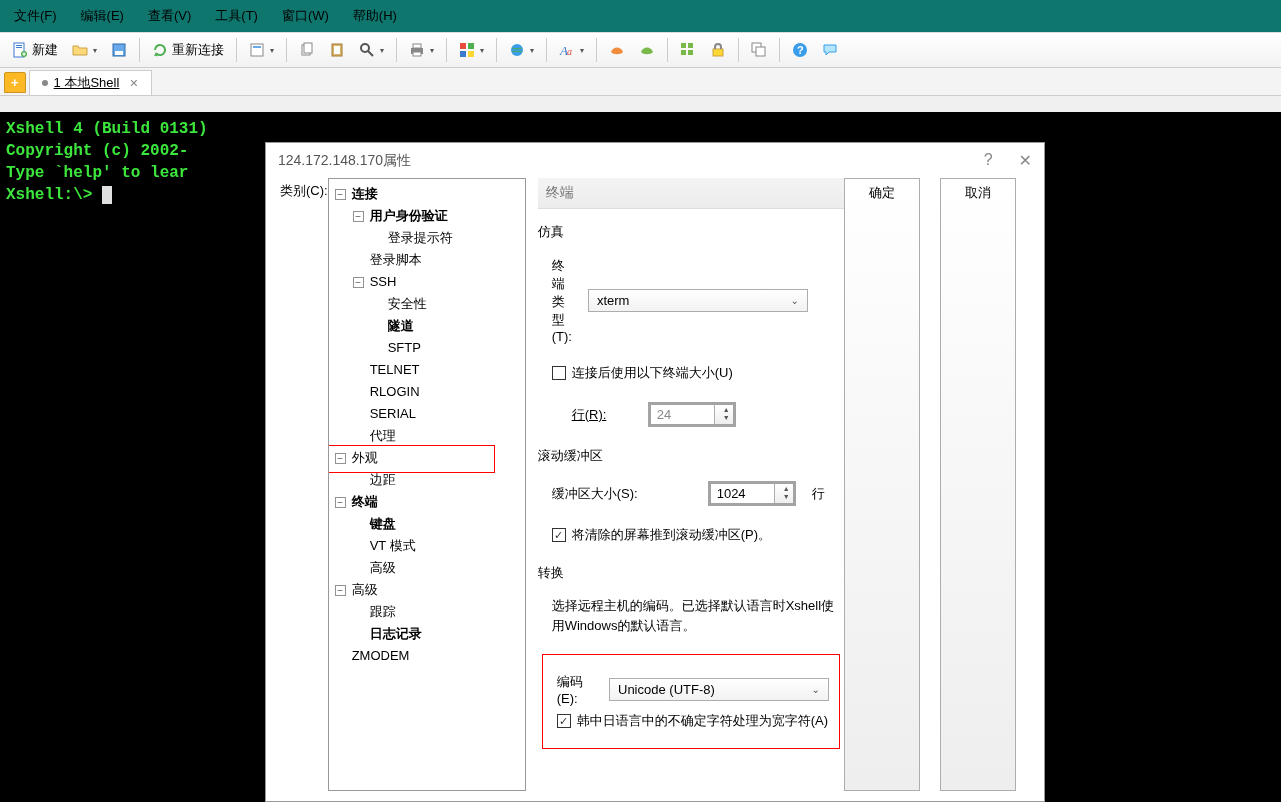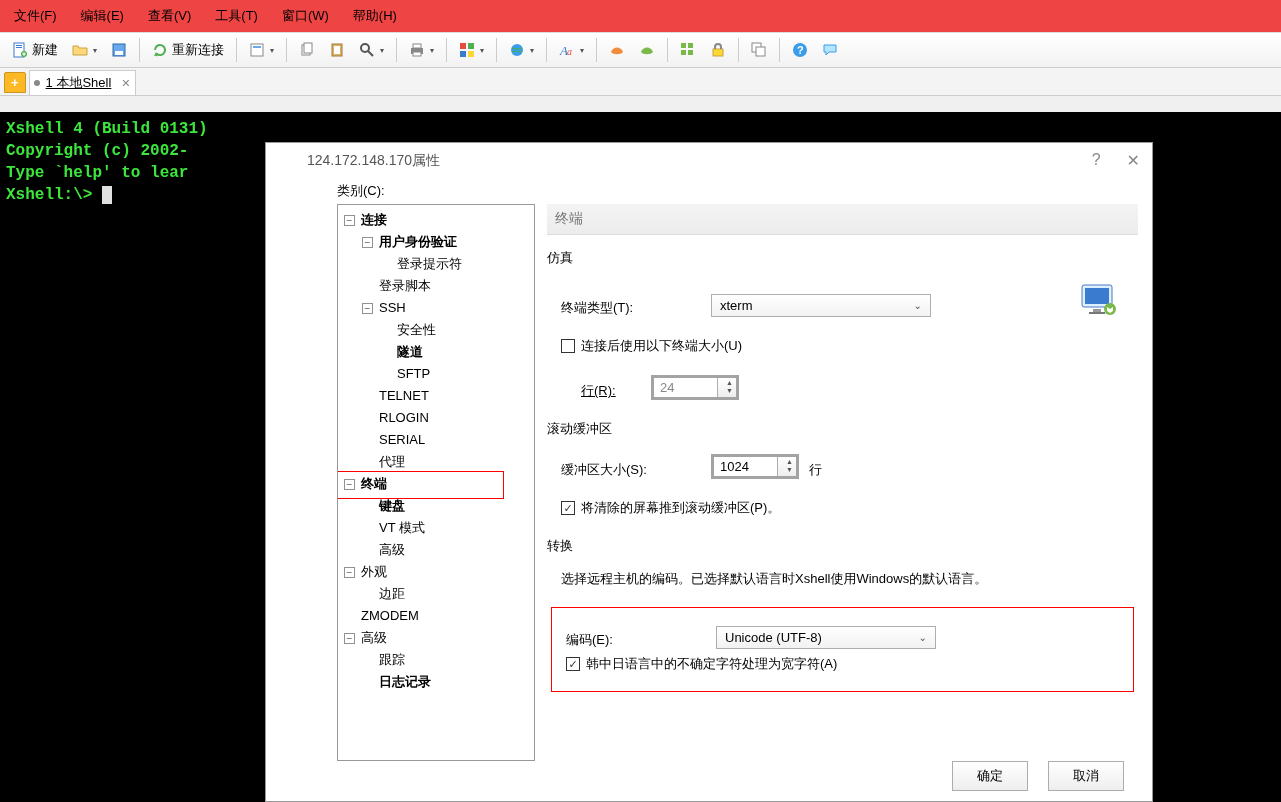--- a/index.html
+++ b/index.html
@@ -1,65 +1,65 @@
 <!DOCTYPE html>
 <html><head>
 <meta charset="utf-8">
 <style>
 * { box-sizing: border-box; margin: 0; padding: 0; }
 body { font-family: "Microsoft YaHei", "SimSun", Arial, sans-serif; font-size: 13px; background: #f0f0f0; width: 1281px; height: 802px; overflow: hidden; position: relative; }
 
 
-.menubar { background: #ef4444; border-bottom: 1px solid #ddd; padding: 3px 4px; display: flex; gap: 4px; }
+.menubar { background: #0f766e; border-bottom: 1px solid #ddd; padding: 3px 4px; display: flex; gap: 4px; }
 .menubar-item { padding: 4px 10px; cursor: pointer; font-size: 13px; }
 
 
 .toolbar { background: linear-gradient(#fff,#f2f2f2); border-bottom: 1px solid #ccc; padding: 4px 6px; display: flex; align-items: center; gap: 2px; flex-wrap: wrap; }
 .tool-btn { display: inline-flex; align-items: center; gap: 4px; padding: 3px 5px; border: 1px solid transparent; border-radius: 3px; cursor: pointer; font-size: 13px; text-align: center; }
 .tool-sep { width: 1px; height: 24px; background: #ccc; margin: 0 4px; }
 .tool-icon { width: 16px; height: 16px; display: inline-block; vertical-align: middle; }
 .dropdown-arrow { font-size: 8px; color: #555; margin-left: 1px; }
 
 
 .tabbar { background: #f4f4f4; border-bottom: 1px solid #ccc; padding: 2px 4px 0 4px; display: flex; align-items: center; gap: 3px; }
 .tab-plus { background: #fdb925; border: 1px solid #cc9520; padding: 2px 6px; cursor: pointer; color: #fff; font-weight: bold; border-radius: 2px 2px 0 0; }
-.tab { background: #fff; border: 1px solid #ccc; border-bottom: none; padding: 3px 4px; display: flex; align-items: center; gap: 6px; font-size: 13px; cursor: pointer; }
+.tab { background: #fff; border: 1px solid #ccc; border-bottom: none; padding: 3px 12px; display: flex; align-items: center; gap: 6px; font-size: 13px; cursor: pointer; }
 .tab-dot { width: 6px; height: 6px; border-radius: 50%; background: #888; display: inline-block; }
 .tab-close { color: #888; font-size: 11px; cursor: pointer; margin-left: 4px; }
 
 
 .terminal { background: #000; color: #3ce63c; font-family: "Courier New", monospace; font-size: 16px; padding: 6px; position: absolute; top: 112px; left: 0; right: 0; bottom: 0; font-weight: bold; }
 .terminal .line { line-height: 22px; white-space: pre; }
 .cursor { background: #e0e0e0; display: inline-block; width: 10px; height: 18px; vertical-align: middle; }
 
 
-.dialog { position: absolute; top: 142px; left: 265px; width: 888px; height: 660px; background: #fff; border: 1px solid #999; box-shadow: 0 4px 20px rgba(0,0,0,0.3); display: flex; flex-direction: column; padding-left: 29px; }
+.dialog { position: absolute; top: 142px; left: 265px; width: 780px; height: 660px; background: #fff; border: 1px solid #999; box-shadow: 0 4px 20px rgba(0,0,0,0.3); display: flex; flex-direction: column; }
 .dialog-title { padding: 8px 12px; font-size: 14px; color: #555; display: flex; justify-content: space-between; align-items: center; background: #fff; }
 .dialog-title-right { display: flex; gap: 26px; font-size: 16px; color: #888; }
 .dialog-close, .dialog-help { cursor: pointer; }
-.dialog-body { flex: 1; display: flex; flex-direction: column; padding: 0 14px 10px 14px; overflow: hidden; margin-left: 28px; }
+.dialog-body { flex: 1; display: flex; flex-direction: row; padding: 0 14px 10px 14px; overflow: hidden; }
 .category-label { font-size: 13px; margin: 4px 0 4px 0; }
 .dialog-content { flex: 1; display: flex; gap: 12px; overflow: hidden; }
 
 
 .tree-wrap { width: 198px; border: 1px solid #999; background: #fff; padding: 4px 2px; overflow: auto; position: relative; font-size: 13px; line-height: 22px; }
 .tree ul { list-style: none; padding-left: 18px; }
 .tree > ul { padding-left: 4px; }
 .tree li { position: relative; }
 .tree-toggle { display: inline-block; width: 11px; height: 11px; border: 1px solid #929292; color: #555; font-size: 10px; line-height: 9px; text-align: center; margin-right: 4px; vertical-align: middle; background: #fff; cursor: pointer; }
 .tree-leaf { display: inline-block; width: 15px; }
 .tree-label { cursor: pointer; padding: 0 2px; }
 .tree-label.bold { font-weight: bold; }
 .highlight-box { position: absolute; border: 1px solid #f00; pointer-events: none; }
 
 
 .right-panel { flex: 1; display: flex; flex-direction: column; gap: 8px; overflow: hidden; font-size: 13px; }
 .panel-header { background: linear-gradient(#f4f4f4,#ececec); border-bottom: 1px solid #ddd; padding: 6px 8px; font-size: 14px; color: #777; }
 .section-title { font-size: 13px; margin-top: 6px; margin-bottom: 2px; }
-.field-row { display: flex; align-items: flex-end; gap: 10px; margin: 6px 0 6px 14px; }
+.field-row { display: flex; align-items: center; gap: 16px; margin: 6px 0 6px 14px; }
 .field-label { width: 140px; }
 .select-ctrl { border: 1px solid #adadad; background: linear-gradient(#fff,#f2f2f2); padding: 3px 8px; min-width: 220px; display: flex; justify-content: space-between; align-items: center; cursor: pointer; }
 .select-arrow { font-size: 10px; color: #555; }
 .monitor-icon { width: 38px; height: 34px; margin-left: auto; margin-right: 20px; }
 .checkbox-row { display: flex; align-items: center; gap: 6px; margin: 6px 0 6px 14px; }
 .chk { width: 14px; height: 14px; border: 1px solid #333; display: inline-flex; align-items: center; justify-content: center; font-size: 11px; color: #333; background: #fff; cursor: pointer; }
 .spinner { border: 3px solid #a3a3a3; padding: 2px 22px 2px 6px; width: 88px; background: #fff; position: relative; color: #888; }
 .spinner.enabled { color: #000; }
 .spinner::after { content: ""; position: absolute; right: 0; top: 0; bottom: 0; width: 18px; border-left: 1px solid #adadad; background: linear-gradient(#fff,#eee); }
 .spinner-arrows { position: absolute; right: 3px; top: 1px; font-size: 7px; line-height: 8px; color: #555; display: flex; flex-direction: column; z-index: 1; }
@@ -270,39 +270,39 @@
                     <li><span class="tree-leaf"></span><span class="tree-label bold">隧道</span></li>
                     <li><span class="tree-leaf"></span><span class="tree-label">SFTP</span></li>
                   </ul>
                 </li>
                 <li><span class="tree-leaf"></span><span class="tree-label">TELNET</span></li>
                 <li><span class="tree-leaf"></span><span class="tree-label">RLOGIN</span></li>
                 <li><span class="tree-leaf"></span><span class="tree-label">SERIAL</span></li>
                 <li><span class="tree-leaf"></span><span class="tree-label">代理</span></li>
               </ul>
             </li>
+            <li><span class="tree-toggle">−</span><span class="tree-label">外观</span>
+              <ul>
+                  <li><span class="tree-leaf"></span><span class="tree-label">边距</span></li>
+                </ul>
+            </li>
             <li><span class="tree-toggle">−</span><span class="tree-label bold">终端</span>
               <ul>
                 <li><span class="tree-leaf"></span><span class="tree-label bold">键盘</span></li>
                 <li><span class="tree-leaf"></span><span class="tree-label">VT 模式</span></li>
                 <li><span class="tree-leaf"></span><span class="tree-label">高级</span></li>
               </ul>
             </li>
-            <li><span class="tree-toggle">−</span><span class="tree-label">外观</span>
-              <ul>
-                  <li><span class="tree-leaf"></span><span class="tree-label">边距</span></li>
-                </ul>
-            </li>
-            <li><span class="tree-leaf"></span><span class="tree-label">ZMODEM</span></li>
             <li><span class="tree-toggle">−</span><span class="tree-label">高级</span>
               <ul>
                 <li><span class="tree-leaf"></span><span class="tree-label">跟踪</span></li>
                 <li><span class="tree-leaf"></span><span class="tree-label bold">日志记录</span></li>
               </ul>
             </li>
+            <li><span class="tree-leaf"></span><span class="tree-label">ZMODEM</span></li>
           </ul>
         </div>
       </div>
 
       <div class="right-panel">
         <div class="panel-header">终端</div>
 
         <div class="section-title">仿真</div>
         <div class="field-row">
           <span class="field-label">终端类型(T):</span>

